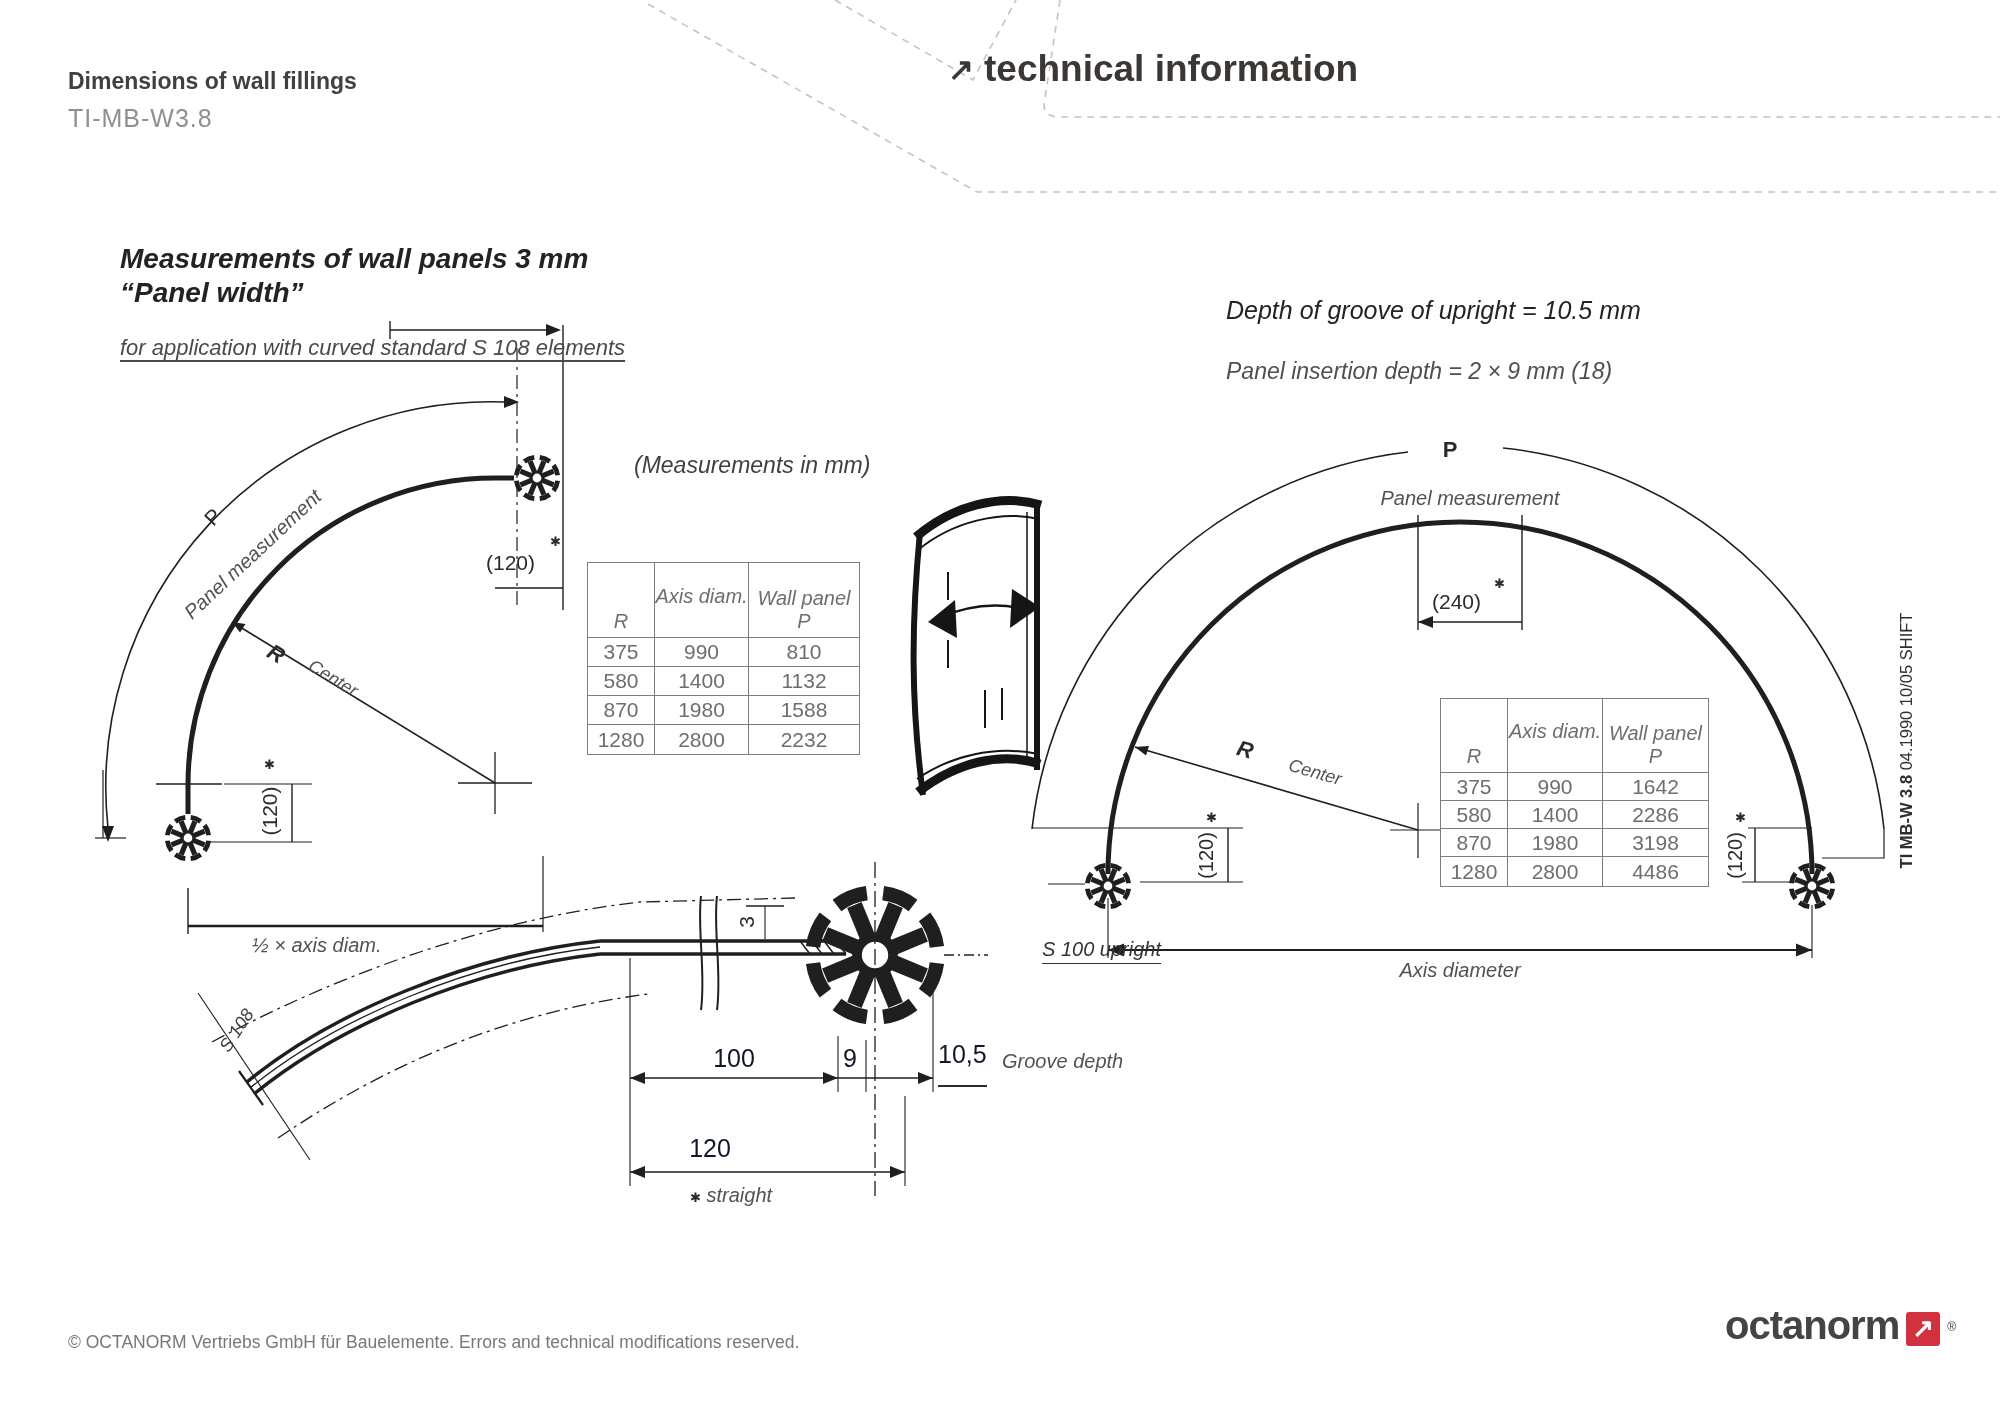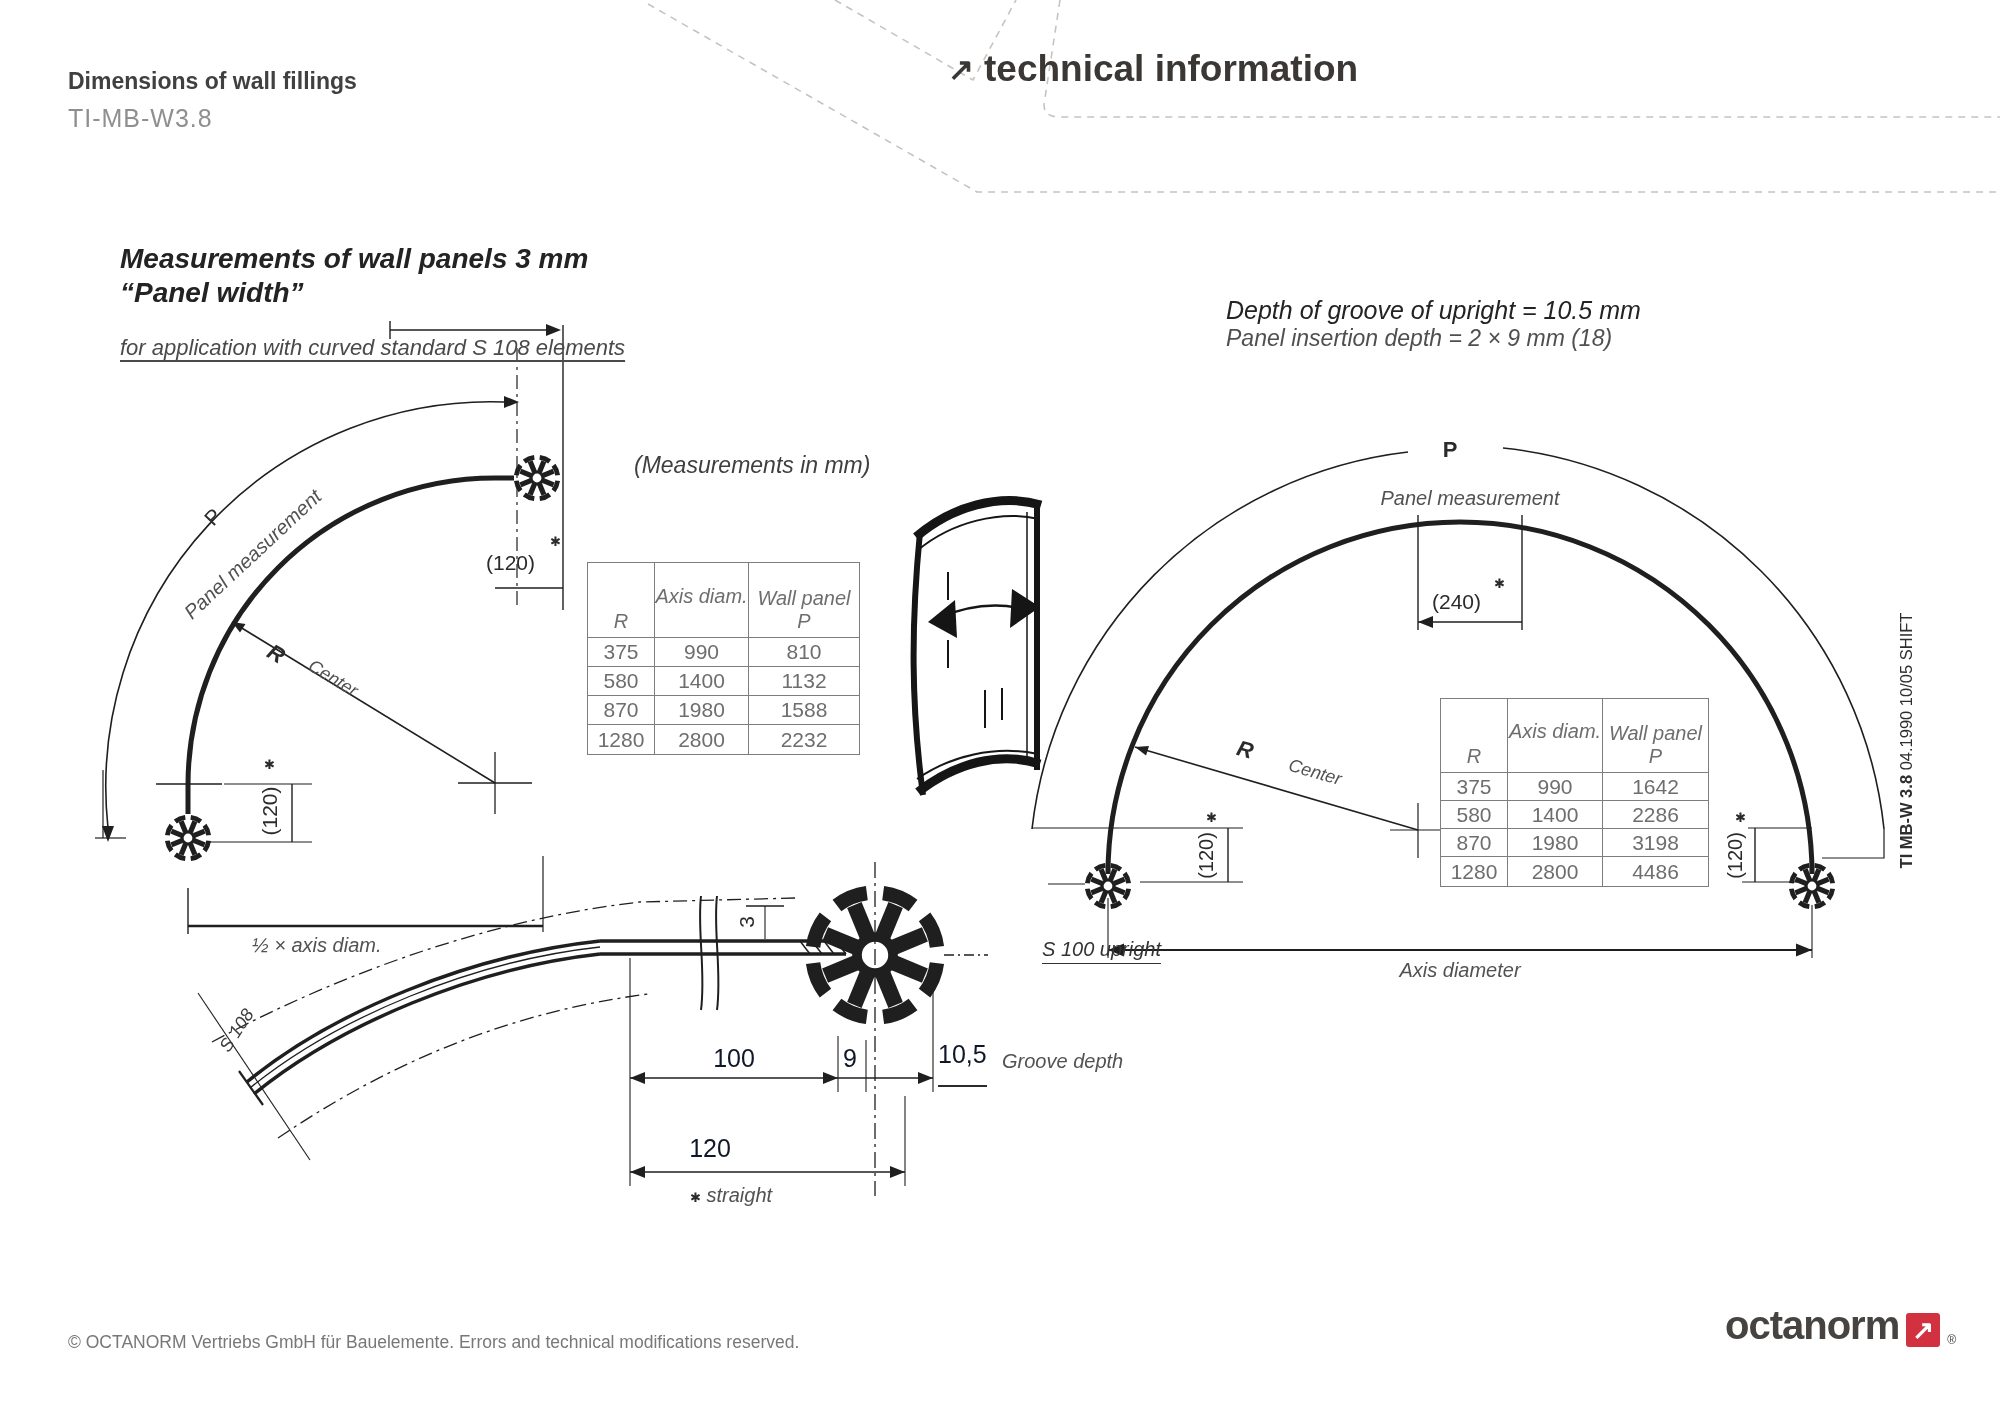--- a/index.html
+++ b/index.html
@@ -10,33 +10,33 @@
   .ctr { text-align:center; }
   #doc-title { left:68px; top:68px; font-size:23px; font-weight:bold; color:#404040; }
   #doc-code  { left:68px; top:104px; font-size:25px; color:#8f8f8f; letter-spacing:1px; }
   #brand { left:948px; top:48px; font-size:37px; font-weight:bold; color:#3a3734; display:flex; align-items:center; gap:10px; }
   #brand .arr { font-size:31px; }
   #intro { left:120px; top:242px; }
   #intro .t { font-size:28px; font-weight:bold; font-style:italic; color:#232323; line-height:34px; }
   #intro .s { margin-top:25px; font-size:22px; font-style:italic; color:#4a4a4a; text-decoration:underline; text-underline-offset:5px; }
   #groove-info { left:1226px; top:296px; }
   #groove-info .t { font-size:25px; font-weight:normal; font-style:italic; color:#232323; }
-  #groove-info .n { font-size:23px; font-style:italic; color:#4f4f4f; }
+  #groove-info .n { margin-top:33px; font-size:23px; font-style:italic; color:#4f4f4f; }
   .dtable { position:absolute; background:#fff; border:1.6px solid #7d7d7d; display:grid; color:#6e6e6e; }
   .dtable > div { border-right:1.6px solid #7d7d7d; border-bottom:1.6px solid #7d7d7d; display:flex; align-items:center; justify-content:center; font-size:21px; }
   .dtable > div:nth-child(3n) { border-right:none; }
   .dtable > div:nth-last-child(-n+3) { border-bottom:none; }
   .dtable .hc { flex-direction:column; justify-content:flex-end; font-style:italic; font-size:20px; padding-bottom:4px; }
   .dtable .hc.hi { padding-bottom:29px; }
   #left-table  { left:587px; top:562px; grid-template-columns:67px 94px 110px; grid-template-rows:75px 29px 29px 29px 29px; }
   #right-table { left:1440px; top:698px; grid-template-columns:67px 95px 105px; grid-template-rows:74px 28px 28px 28px 29px; }
   #side-note { left:1746px; top:731px; width:320px; text-align:center; transform:rotate(-90deg); font-size:16.5px; color:#2e2e2e; }
   #side-note b { font-weight:bold; }
   #footer-copy { left:68px; top:1332px; font-size:17.5px; color:#787878; }
-  #logo { left:1725px; top:1303px; display:flex; align-items:flex-end; gap:7px; }
+  #logo { left:1725px; top:1303px; display:flex; align-items:center; gap:7px; }
   #logo .word { font-size:40px; font-weight:bold; color:#474341; letter-spacing:-1px; line-height:44px; }
   #logo .mark { width:34px; height:34px; margin-top:7px; background:#d2323f; border-radius:3px; color:#fff; font-weight:bold; font-size:26px; display:flex; align-items:center; justify-content:center; }
   #logo .reg { font-size:12px; color:#474341; margin-top:4px; }
   .dim { font-size:21px; color:#2b2b2b; }
   .num { font-size:25px; color:#0f172a; }
   .star { font-size:13px; color:#2b2b2b; }
   .ul { border-bottom:2px solid #2b2b2b; padding-bottom:16px; }
   svg { position:absolute; left:0; top:0; }
 </style>
 </head>

